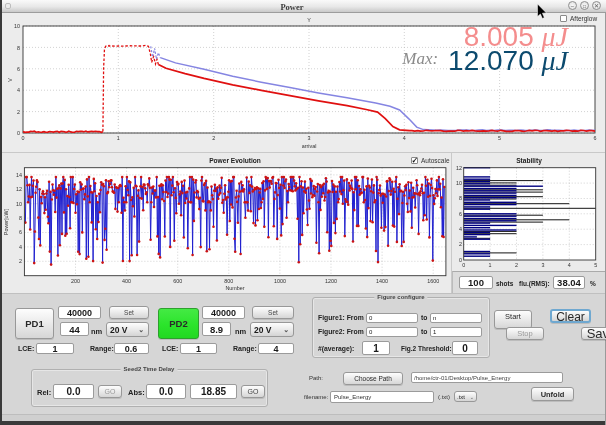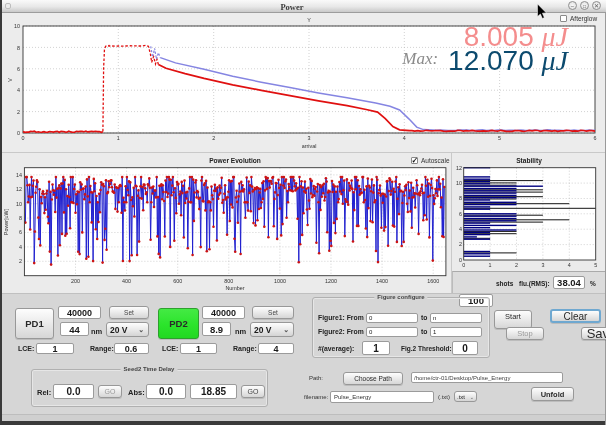--- a/index.html
+++ b/index.html
@@ -824,21 +824,21 @@
 <text x="12" y="94.4" text-anchor="end" class="tk">2</text>
 <text x="12" y="79.0" text-anchor="end" class="tk">4</text>
 <text x="12" y="63.6" text-anchor="end" class="tk">6</text>
 <text x="12" y="48.3" text-anchor="end" class="tk">8</text>
 <text x="12" y="32.9" text-anchor="end" class="tk">10</text>
 <text x="12" y="17.5" text-anchor="end" class="tk">12</text>
 <text x="79" y="10.5" text-anchor="middle" style="font:bold 6.6px 'Liberation Sans',sans-serif;fill:#222">Stability</text>
 </svg>
 
 <div class="abs" style="left:452px;top:271px;width:153px;height:22px;background:#dcdcdc;border-top:1px solid #aaa;border-left:1px solid #bbb;"></div>
-<div class="fld" style="left:459px;top:276px;width:34px;height:13px;font-size:9.5px;line-height:12px;margin-top:18px;">100</div>
+<div class="fld" style="left:459px;top:276px;width:34px;height:13px;font-size:9.5px;line-height:12px;">100</div>
 <div class="lbl" style="left:496px;top:280px;font-size:6.5px;">shots</div>
 <div class="lbl" style="left:519px;top:280px;font-size:6.5px;">flu.(RMS):</div>
 <div class="fld" style="left:553px;top:276px;width:32px;height:13px;font-size:9.5px;line-height:12px;">38.04</div>
 <div class="lbl" style="left:590px;top:280px;font-size:6.5px;">%</div>
 
 <div class="btn" style="left:15px;top:308px;width:39px;height:31px;font-size:9.5px;font-weight:bold;line-height:30px;">PD1</div>
 <div class="fld" style="left:58px;top:306px;width:43px;height:13px;font-size:9px;line-height:12px;">40000</div>
 <div class="btn" style="left:109px;top:306px;width:40px;height:13px;font-size:6.5px;line-height:12px;color:#444;">Set</div>
 <div class="fld" style="left:60px;top:322px;width:29px;height:14px;font-size:9.5px;line-height:13px;">44</div>
 <div class="lbl" style="left:91px;top:327px;font-size:7.5px;">nm</div>
@@ -878,21 +878,21 @@
 <div class="lbl" style="left:318px;top:328px;font-size:6.8px;">Figure2: From</div>
 <div class="fld" style="left:366px;top:326.5px;width:52px;height:10px;font-size:6px;line-height:9px;text-align:left;padding-left:2px;font-weight:normal;">0</div>
 <div class="lbl" style="left:421px;top:328px;font-size:6.8px;">to</div>
 <div class="fld" style="left:430px;top:326.5px;width:52px;height:10px;font-size:6px;line-height:9px;text-align:left;padding-left:2px;font-weight:normal;">1</div>
 <div class="lbl" style="left:318px;top:345px;font-size:6.8px;">#(average):</div>
 <div class="fld" style="left:362px;top:341px;width:28px;height:14px;font-size:10px;line-height:13px;">1</div>
 <div class="lbl" style="left:401px;top:345px;font-size:6.5px;">Fig.2 Threshold:</div>
 <div class="fld" style="left:452px;top:341px;width:26px;height:14px;font-size:10px;line-height:13px;">0</div>
 
 <div class="btn" style="left:494px;top:310px;width:38px;height:19px;font-size:7.5px;line-height:12px;">Start</div>
-<div class="btn" style="left:550px;top:309px;width:51px;height:14px;font-size:10px;line-height:12px;border:2px solid #6fa8d0;">Clear</div>
+<div class="btn" style="left:550px;top:309px;width:41px;height:14px;font-size:12px;line-height:12px;border:2px solid #6fa8d0;">Clear</div>
 <div class="btn" style="left:506px;top:327px;width:38px;height:13px;font-size:7.5px;line-height:12px;color:#999;">Stop</div>
 <div class="btn" style="left:581px;top:327px;width:41px;height:13px;font-size:13px;line-height:12px;">Save</div>
 
 <div class="lbl" style="left:309px;top:375px;font-size:6px;font-weight:normal;color:#333;">Path:</div>
 <div class="btn" style="left:343px;top:372px;width:60px;height:13px;font-size:6.5px;line-height:12px;">Choose Path</div>
 <div class="fld" style="left:411px;top:372px;width:152px;height:11px;font-size:6px;line-height:10px;text-align:left;padding-left:2px;font-weight:normal;color:#444;">/home/ctr-01/Desktop/Pulse_Energy</div>
 
 <div class="lbl" style="left:304px;top:394px;font-size:6px;font-weight:normal;color:#333;">filename:</div>
 <div class="fld" style="left:330px;top:391px;width:104px;height:12px;font-size:6px;line-height:11px;text-align:left;padding-left:3px;font-weight:normal;color:#333;">Pulse_Energy</div>
 <div class="lbl" style="left:438px;top:394px;font-size:6px;font-weight:normal;color:#333;">(.txt)</div>

